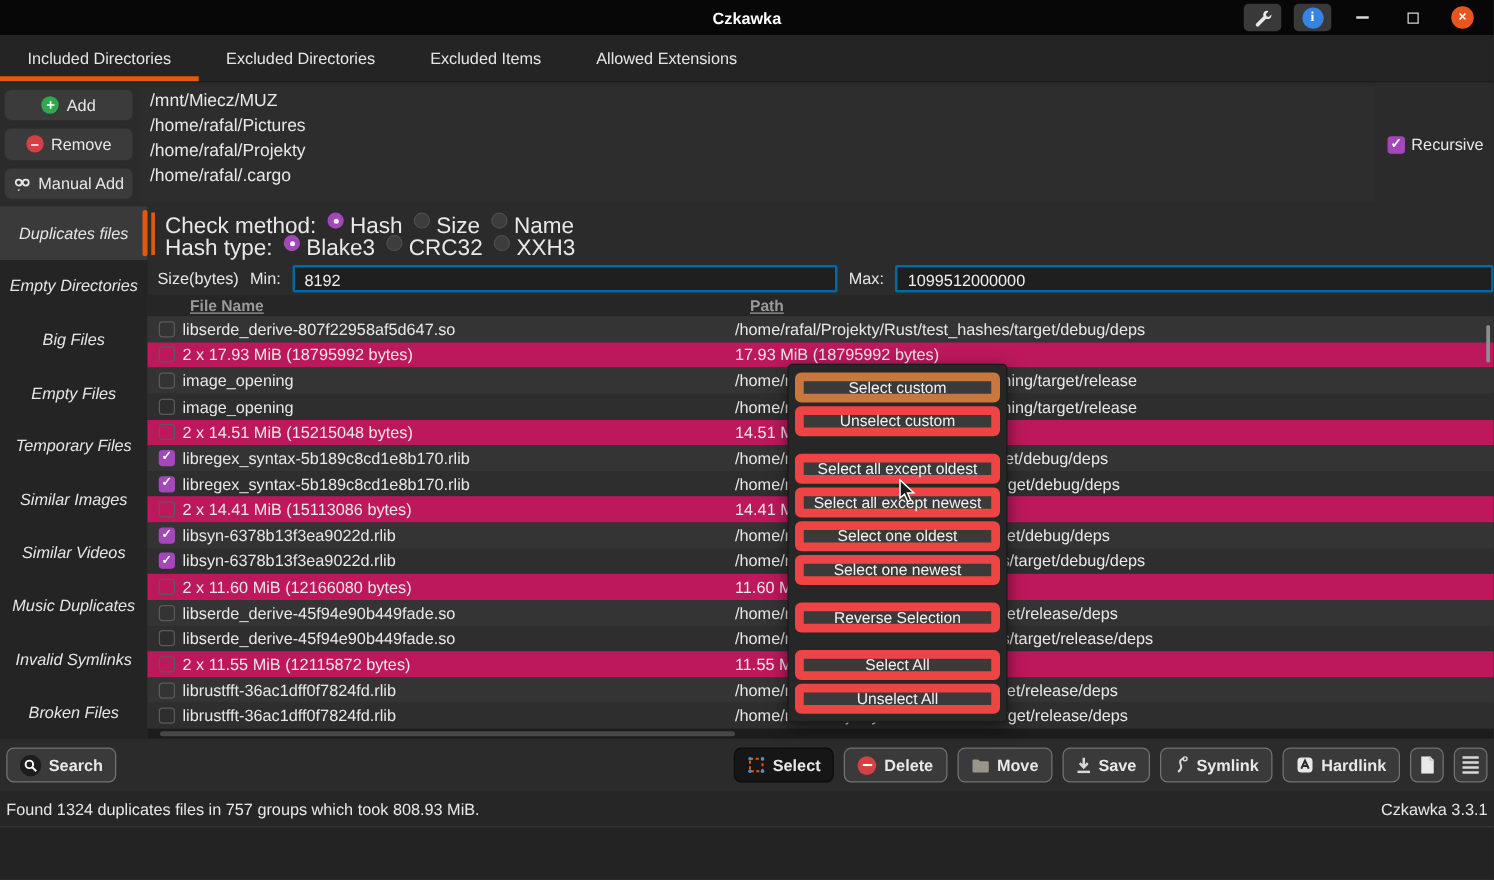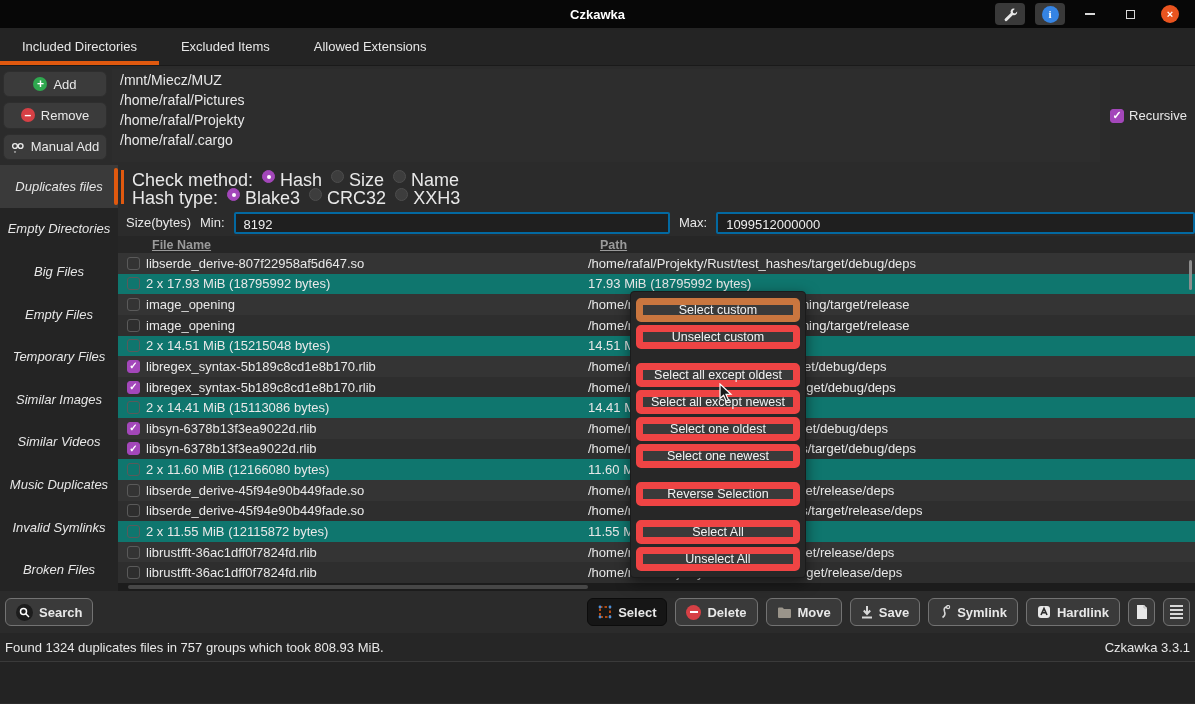--- a/index.html
+++ b/index.html
@@ -59,21 +59,21 @@
   .tinput.max{flex:1.1;}
 
   
   .table{flex:1;display:flex;flex-direction:column;position:relative;background:#2e2e2e;min-height:0;}
   .thead{height:17px;display:flex;align-items:center;background:#262626;color:#9a9a9a;font-weight:bold;font-size:12.5px;text-decoration:underline;}
   .col-cb{width:28px;flex:none;}
   .col-name{width:454px;flex:none;padding-left:6px;overflow:hidden;white-space:nowrap;}
   .col-path{flex:1;overflow:hidden;white-space:nowrap;min-width:0;}
   .tbody{flex:1;display:flex;flex-direction:column;min-height:0;}
   .trow{flex:1;display:flex;align-items:center;cursor:pointer;}
-  .trow.a{background:#343434;} .trow.b{background:#2e2e2e;} .trow.group{background:#0f766e;}
+  .trow.a{background:#343434;} .trow.b{background:#2e2e2e;} .trow.group{background:#be185d;}
   .cb{width:13px;height:13px;border:1px solid #5a5a5a;border-radius:3px;margin-left:9px;flex:none;display:flex;align-items:center;justify-content:center;}
   .cb.on{background:var(--purple);border-color:var(--purple);}
   .cb.on::after{content:"✓";color:#fff;font-size:10px;font-weight:bold;line-height:1;}
   .cell-name{width:448px;flex:none;padding-left:6px;overflow:hidden;white-space:nowrap;}
   .cell-path{flex:1;overflow:hidden;white-space:nowrap;min-width:0;}
   .hscroll{height:8px;background:#1c1c1c;position:relative;}
   .hthumb{position:absolute;left:10px;top:2px;width:460px;height:4px;background:#474747;border-radius:2px;cursor:grab;}
   .vthumb{position:absolute;right:3px;top:24px;width:3px;height:30px;background:#8d8d8d;border-radius:2px;cursor:grab;}
 
   
@@ -124,20 +124,23 @@
     </div>
     <div class="tb-btn" style="background:none">
       <span class="circle-close">×</span>
     </div>
   </div>
 </div>
 
 <div class="tabbar">
   <div class="tab active">
       <span>Included Directories</span>
+    </div>
+  <div class="tab">
+      <span>Excluded Directories</span>
     </div>
   <div class="tab">
       <span>Excluded Items</span>
     </div>
   <div class="tab">
       <span>Allowed Extensions</span>
     </div>
 </div>
 
 <div class="dirpanel">

